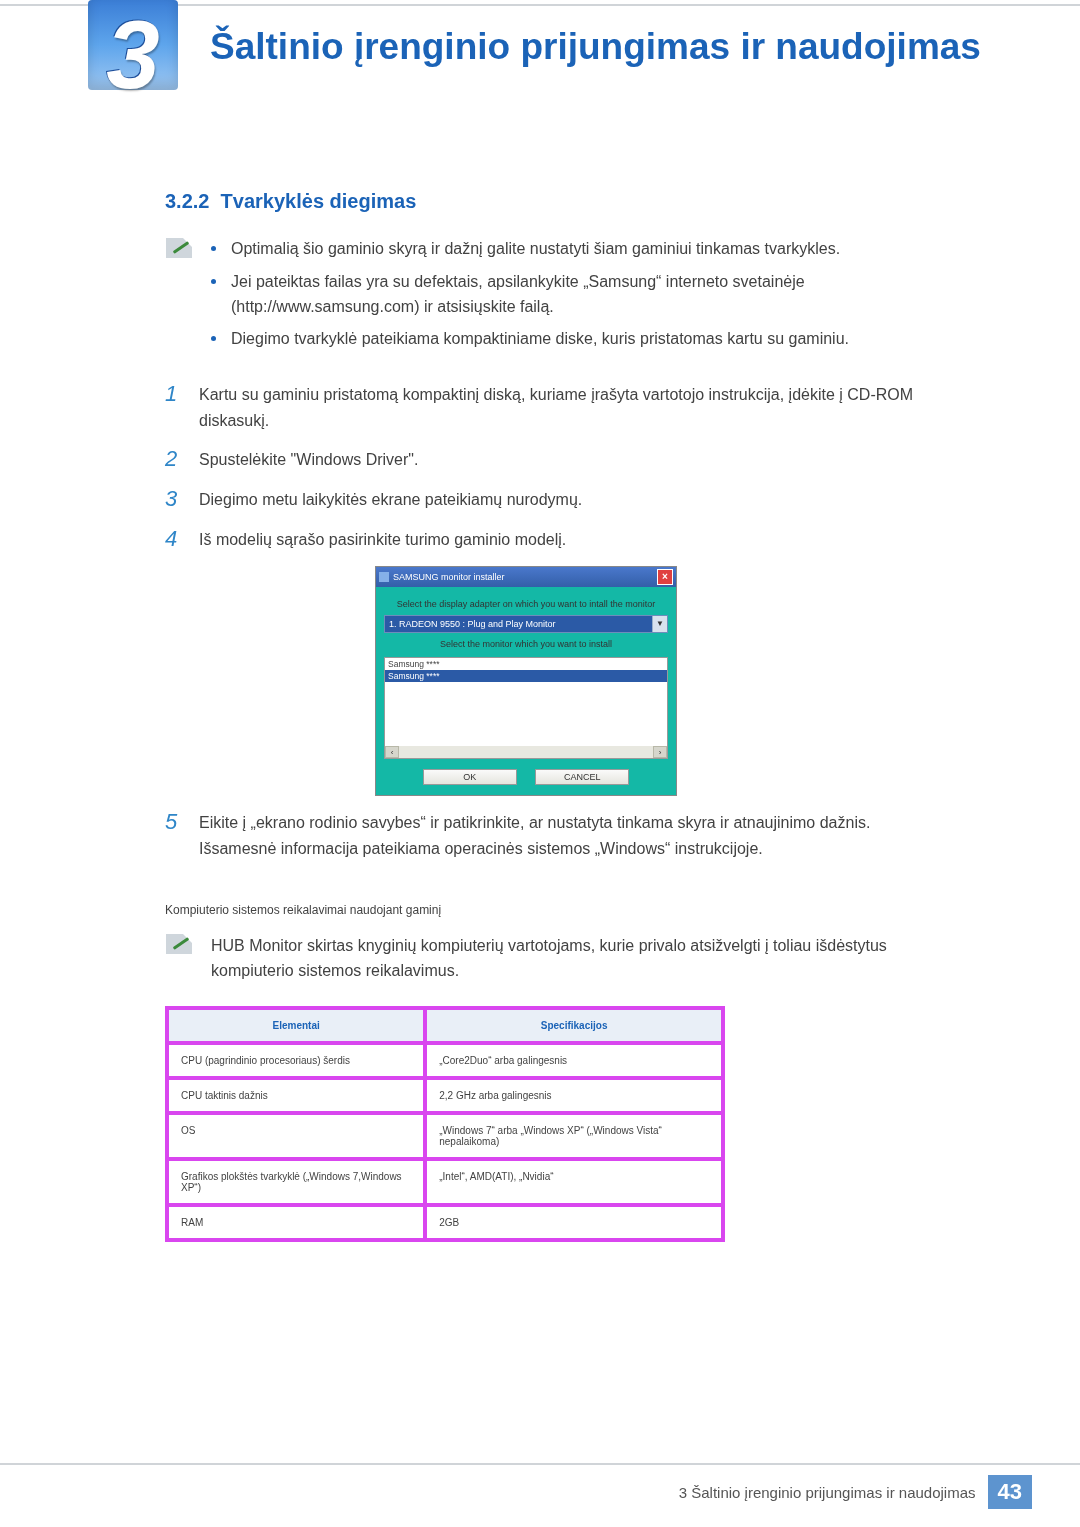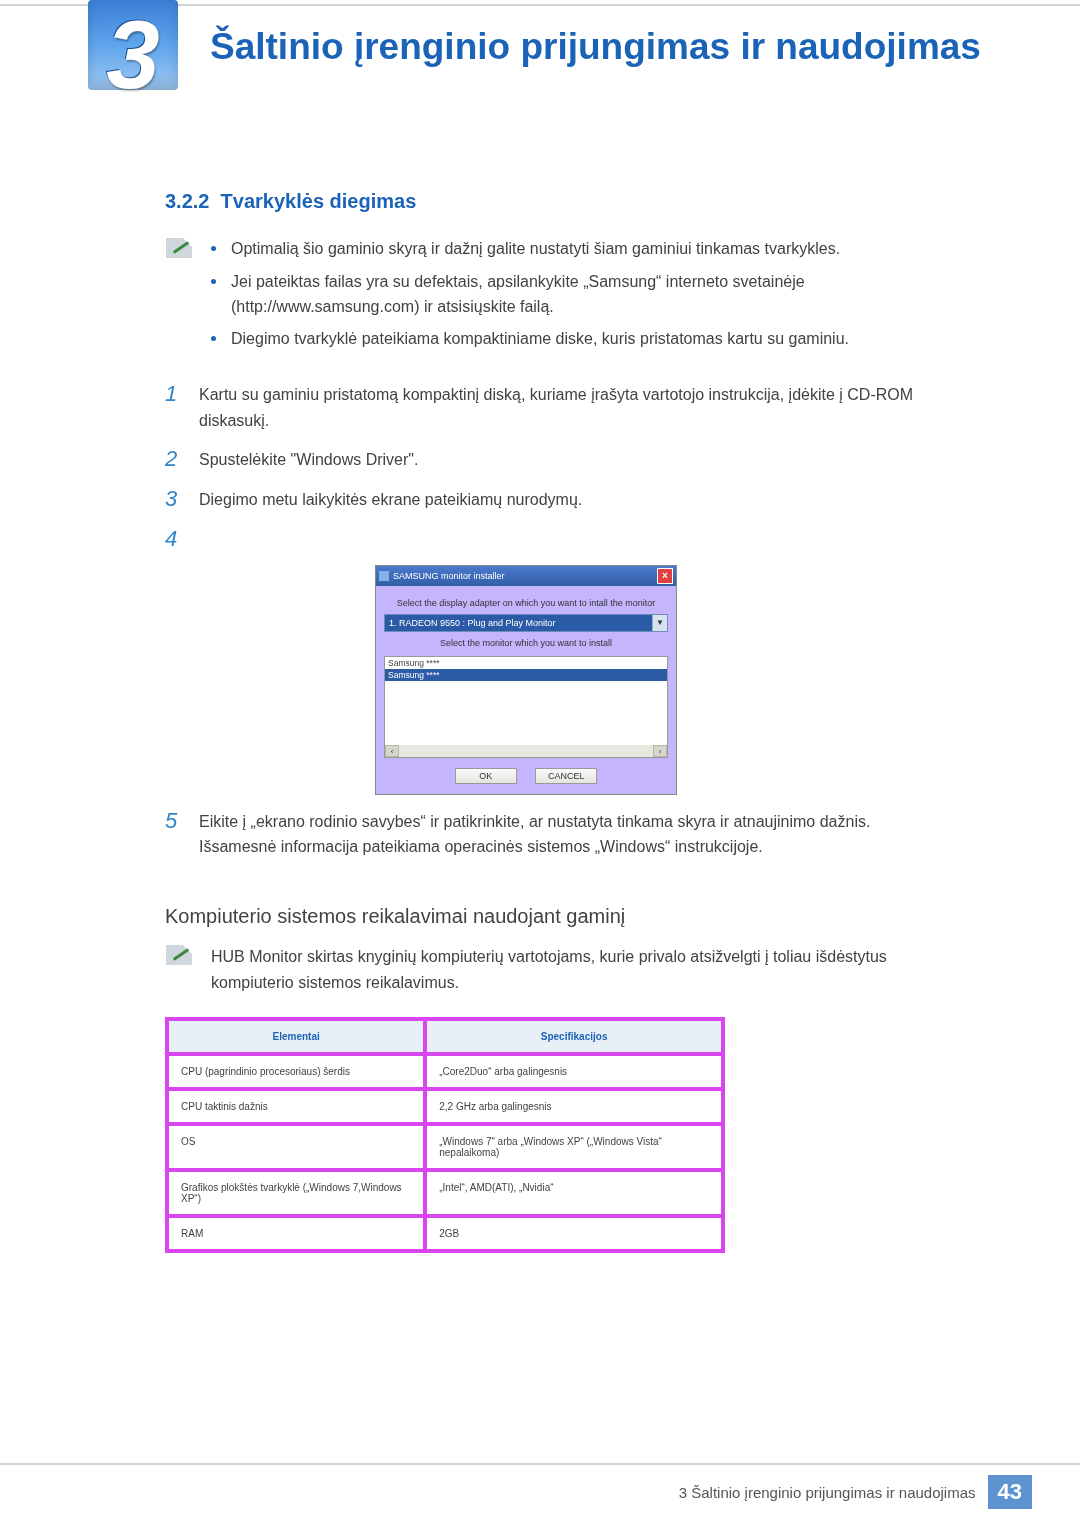--- a/index.html
+++ b/index.html
@@ -146,21 +146,21 @@
   }
   .num-list .txt {
     font-size: 16px;
     line-height: 1.6;
     color: #424242;
   }
   .installer-img {
     margin: 10px 0 14px 210px;
     width: 300px;
     border: 1px solid #888;
-    background: #c4b5fd;
+    background: #14b8a6;
     font-size: 9px;
   }
   .installer-titlebar {
     background: linear-gradient(#4a78cc, #335fa8);
     color: #fff;
     display: flex;
     align-items: center;
     padding: 2px 3px;
     gap: 4px;
   }
@@ -215,28 +215,28 @@
   }
   .installer-body .hscroll .btn {
     width: 12px; background: #d6d6cc;
     text-align: center; font-size: 8px; line-height: 12px;
     border: 1px solid #b8b8a8;
   }
   .installer-body .hscroll .track { flex: 1; }
   .installer-body .btns { text-align: center; margin-top: 10px; }
   .installer-body .btns .b {
     display: inline-block;
-    width: 60px; padding: 2px 0;
+    width: 60px; padding: 2px 16px;
     border: 1px solid #999;
     background: linear-gradient(#fafafa,#e5e5de);
     font-size: 9px;
     margin: 0 8px;
   }
   .para {
-    font-size: 20px;
+    font-size: 12px;
     line-height: 1.6;
     color: #424242;
     margin: 20px 0 12px;
   }
   .req-table {
     border-collapse: collapse;
     width: 560px;
     margin-top: 6px;
   }
   .req-table th, .req-table td {
@@ -310,20 +310,21 @@
       <li>
           <span class="num">2</span>
           <span class="txt">Spustelėkite "Windows Driver".</span>
         </li>
       <li>
           <span class="num">3</span>
           <span class="txt">Diegimo metu laikykitės ekrane pateikiamų nurodymų.</span>
         </li>
       <li>
           <span class="num">4</span>
+          <span class="txt">Iš modelių sąrašo pasirinkite turimo gaminio modelį.</span>
         </li>
     </ol>
 
     <div class="installer-img">
       <div class="installer-titlebar">
         <span class="win-icon"></span>
         <span class="title">SAMSUNG monitor installer</span>
         <span class="close">×</span>
       </div>
       <div class="installer-body">

